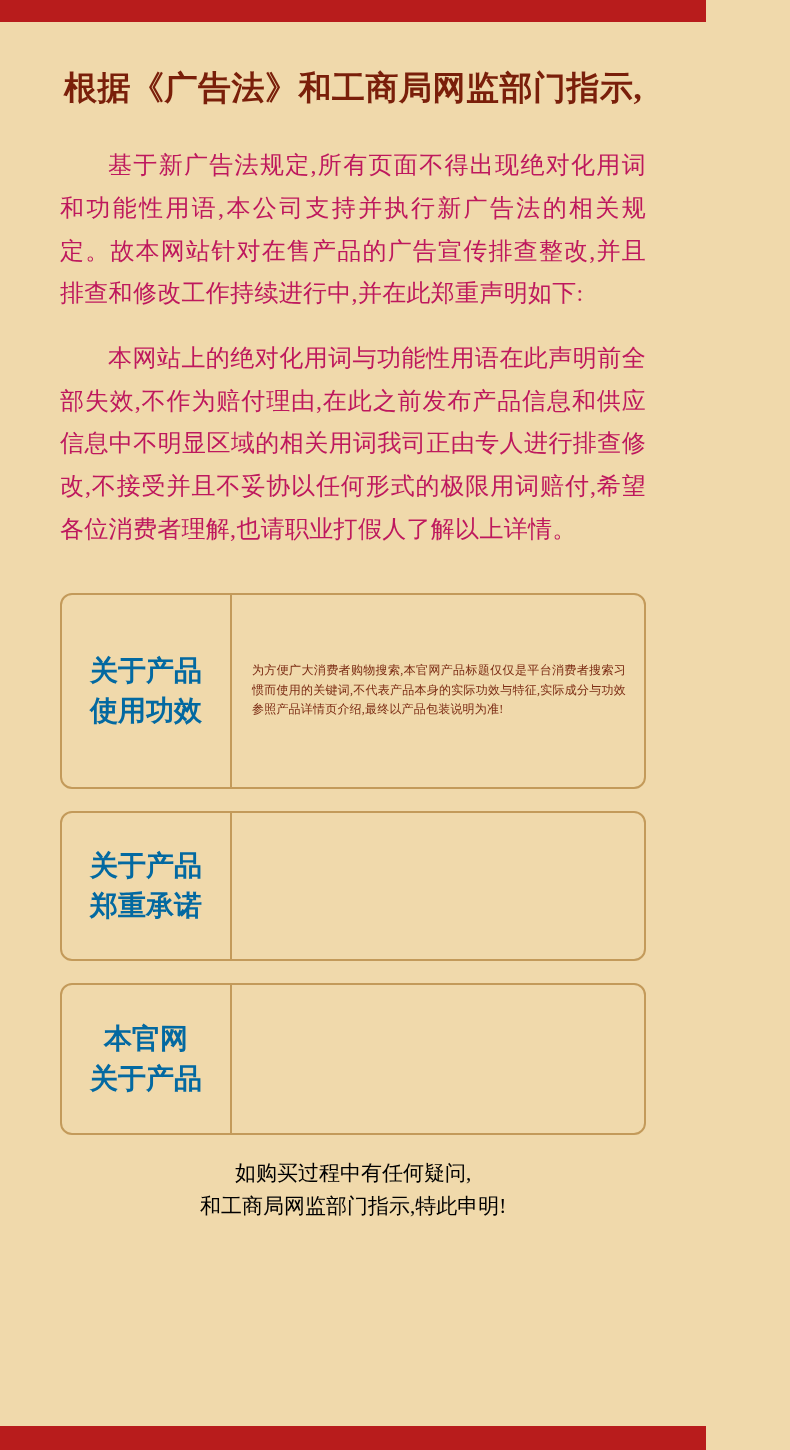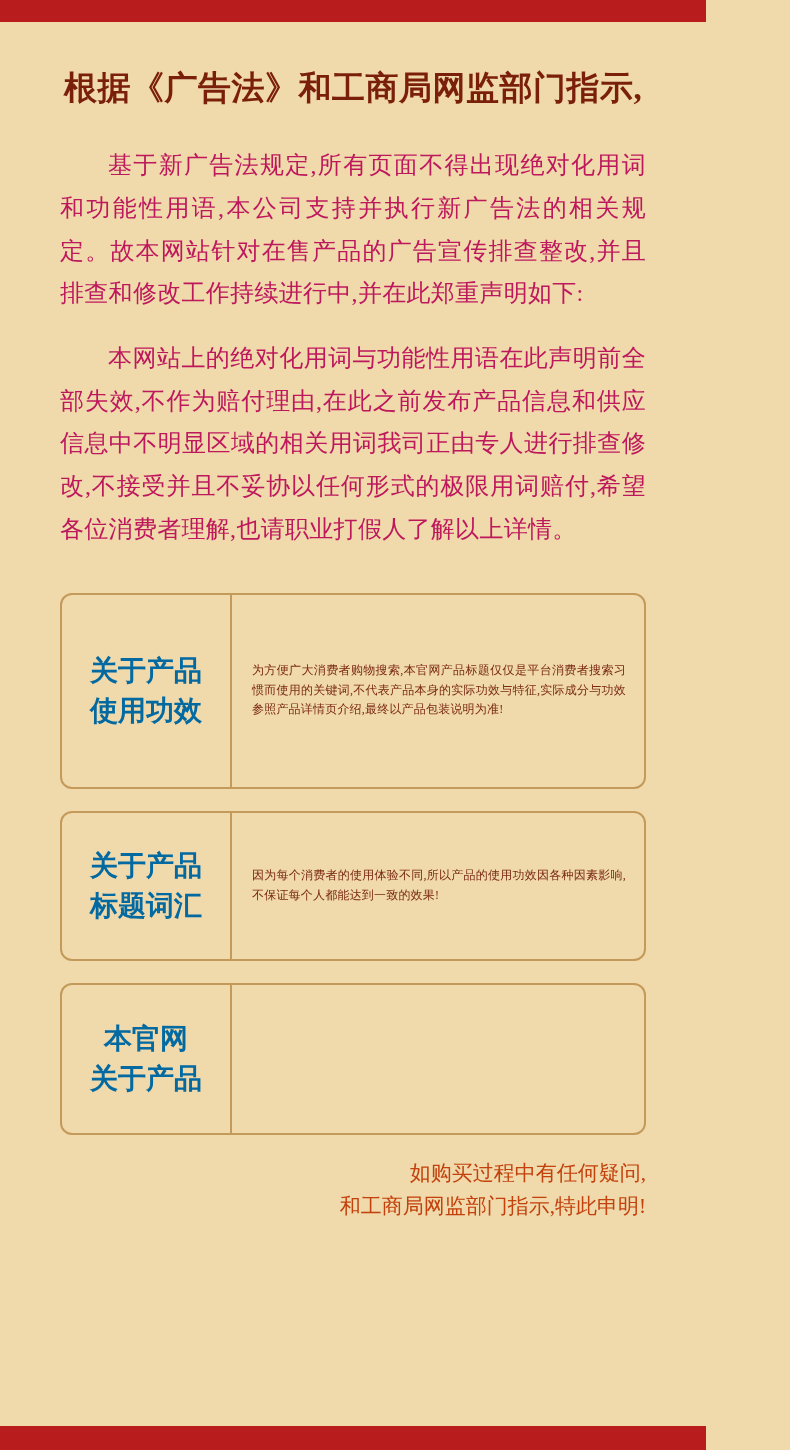--- a/index.html
+++ b/index.html
@@ -98,24 +98,24 @@
     text-align: justify;
     display: flex;
     align-items: center;
     box-sizing: border-box;
     letter-spacing: 0.2px;
   }
   .card.c1 { min-height: 196px; }
   .card.c2 { min-height: 150px; }
   .card.c3 { min-height: 152px; gap: 12px; }
   .footer-note {
-    text-align: right;
+    text-align: center;
     font-size: 21px;
     line-height: 1.6;
-    color: #c2410c;
+    color: #000000;
     margin-top: 22px;
   }
   .footer-note span { display: block; }
 </style>
 </head>
 <body>
 
 <div class="page">
 
   <div class="top-bar"></div>
@@ -136,23 +136,22 @@
         <div class="card-title">
           <span>关于产品</span>
           <span>使用功效</span>
         </div>
         <div class="card-body">为方便广大消费者购物搜索,本官网产品标题仅仅是平台消费者搜索习惯而使用的关键词,不代表产品本身的实际功效与特征,实际成分与功效参照产品详情页介绍,最终以产品包装说明为准!</div>
       </div>
 
       <div class="card c2">
         <div class="card-title">
           <span>关于产品</span>
-          <span>标题词汇</span>
+          <span>郑重承诺</span>
         </div>
-        <div class="card-body">因为每个消费者的使用体验不同,所以产品的使用功效因各种因素影响,不保证每个人都能达到一致的效果!</div>
       </div>
 
       <div class="card c3">
         <div class="card-title">
           <span>本官网</span>
           <span>关于产品</span>
         </div>
       </div>
 
     </div>

